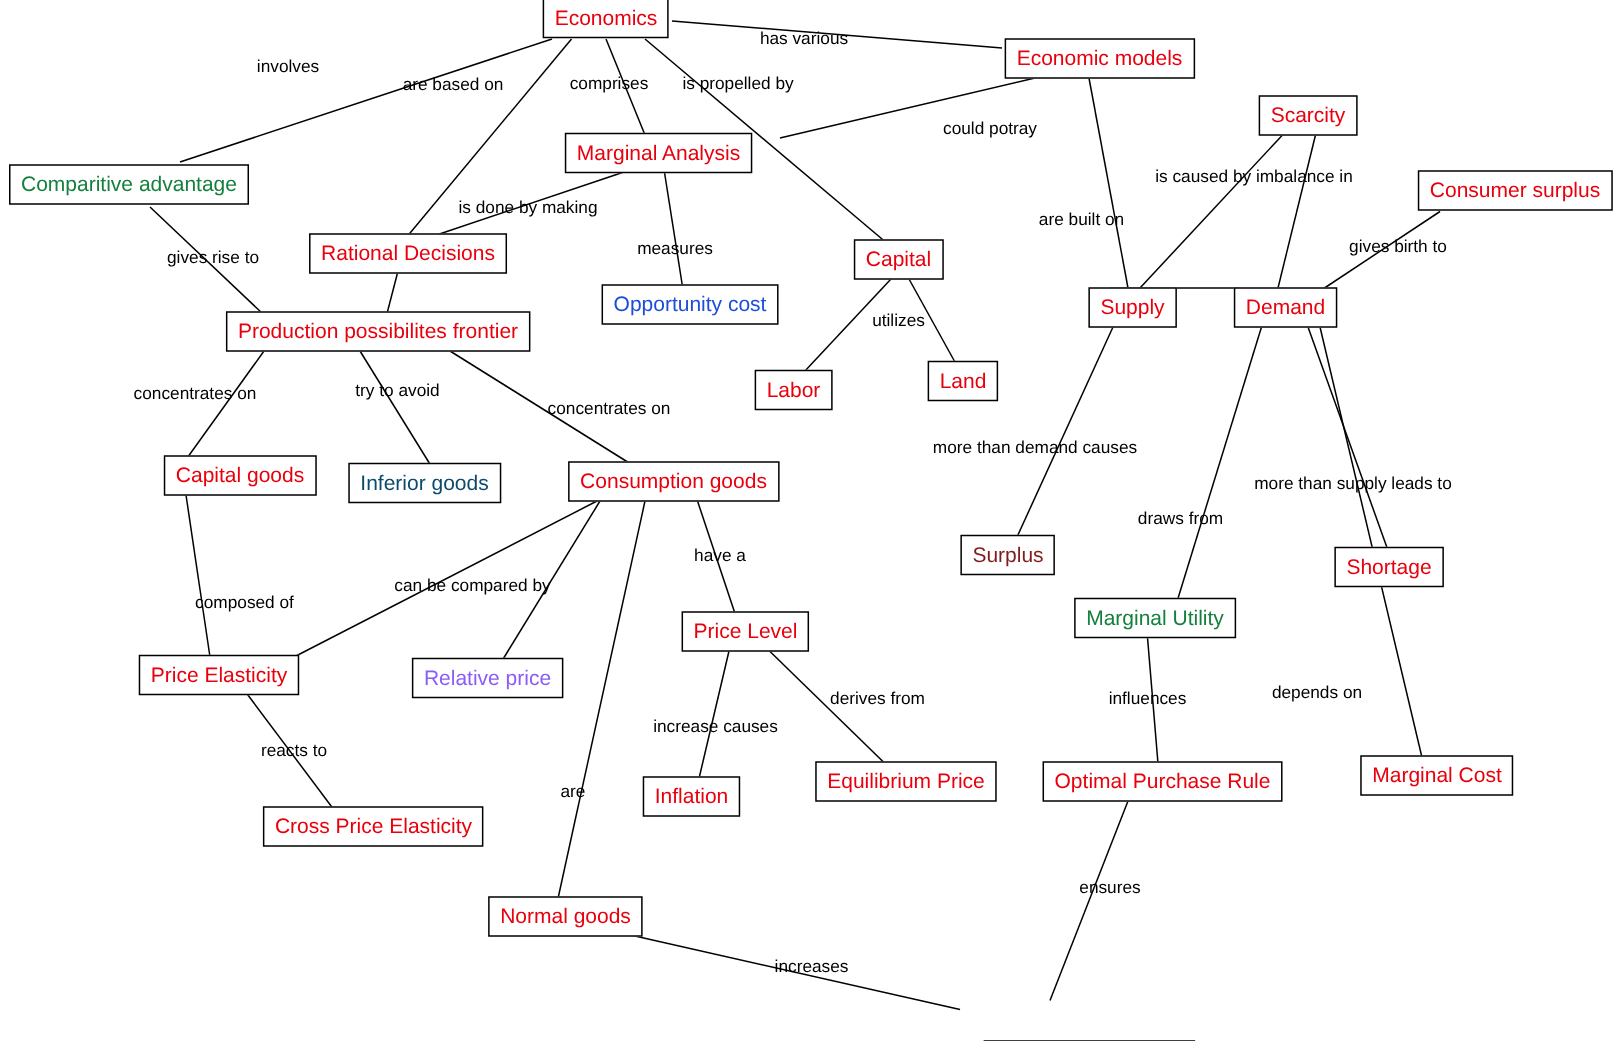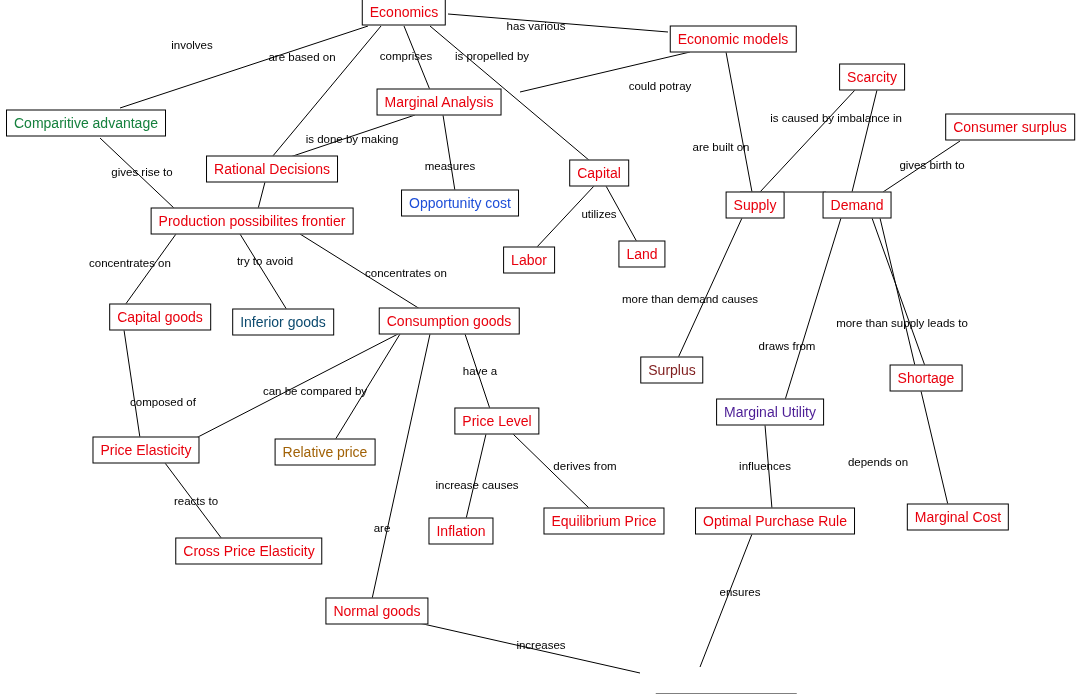--- a/index.html
+++ b/index.html
@@ -131,24 +131,24 @@
       <div class="node" style="left: 755px; top: 205px; color: rgb(232, 0, 13);">Supply</div>
       <div class="node" style="left: 857px; top: 205px; color: rgb(232, 0, 13);">Demand</div>
       <div class="node" style="left: 252px; top: 221px; color: rgb(232, 0, 13);">Production possibilites frontier</div>
       <div class="node" style="left: 529px; top: 260px; color: rgb(232, 0, 13);">Labor</div>
       <div class="node" style="left: 642px; top: 254px; color: rgb(232, 0, 13);">Land</div>
       <div class="node" style="left: 118px; top: 317px; color: rgb(232, 0, 13); margin-left: 42px;">Capital goods</div>
       <div class="node" style="left: 283px; top: 322px; color: #0c4a6e;">Inferior goods</div>
       <div class="node" style="left: 449px; top: 321px; color: rgb(232, 0, 13);">Consumption goods</div>
       <div class="node" style="left: 672px; top: 370px; color: #7f1d1d;">Surplus</div>
       <div class="node" style="left: 926px; top: 378px; color: rgb(232, 0, 13);">Shortage</div>
-      <div class="node" style="left: 770px; top: 412px; color: #4c1d95;">Marginal Utility</div>
+      <div class="node" style="left: 770px; top: 412px; color: #15803d;">Marginal Utility</div>
       <div class="node" style="left: 497px; top: 421px; color: rgb(232, 0, 13);">Price Level</div>
       <div class="node" style="left: 146px; top: 450px; color: rgb(232, 0, 13);">Price Elasticity</div>
-      <div class="node" style="left: 325px; top: 452px; color: #a16207;">Relative price</div>
+      <div class="node" style="left: 325px; top: 452px; color: #8b5cf6;">Relative price</div>
       <div class="node" style="left: 958px; top: 517px; color: rgb(232, 0, 13);">Marginal Cost</div>
       <div class="node" style="left: 775px; top: 521px; color: rgb(232, 0, 13);">Optimal Purchase Rule</div>
       <div class="node" style="left: 461px; top: 531px; color: rgb(232, 0, 13);">Inflation</div>
       <div class="node" style="left: 604px; top: 521px; color: rgb(232, 0, 13);">Equilibrium Price</div>
       <div class="node" style="left: 249px; top: 551px; color: rgb(232, 0, 13);">Cross Price Elasticity</div>
       <div class="node" style="left: 377px; top: 611px; color: rgb(232, 0, 13);">Normal goods</div>
       <div class="node" style="left: 726px; top: 679px; color: rgb(232, 0, 13); margin-top: 28px;">Economic Efiiciency</div>
     </div>
 </div>
 

